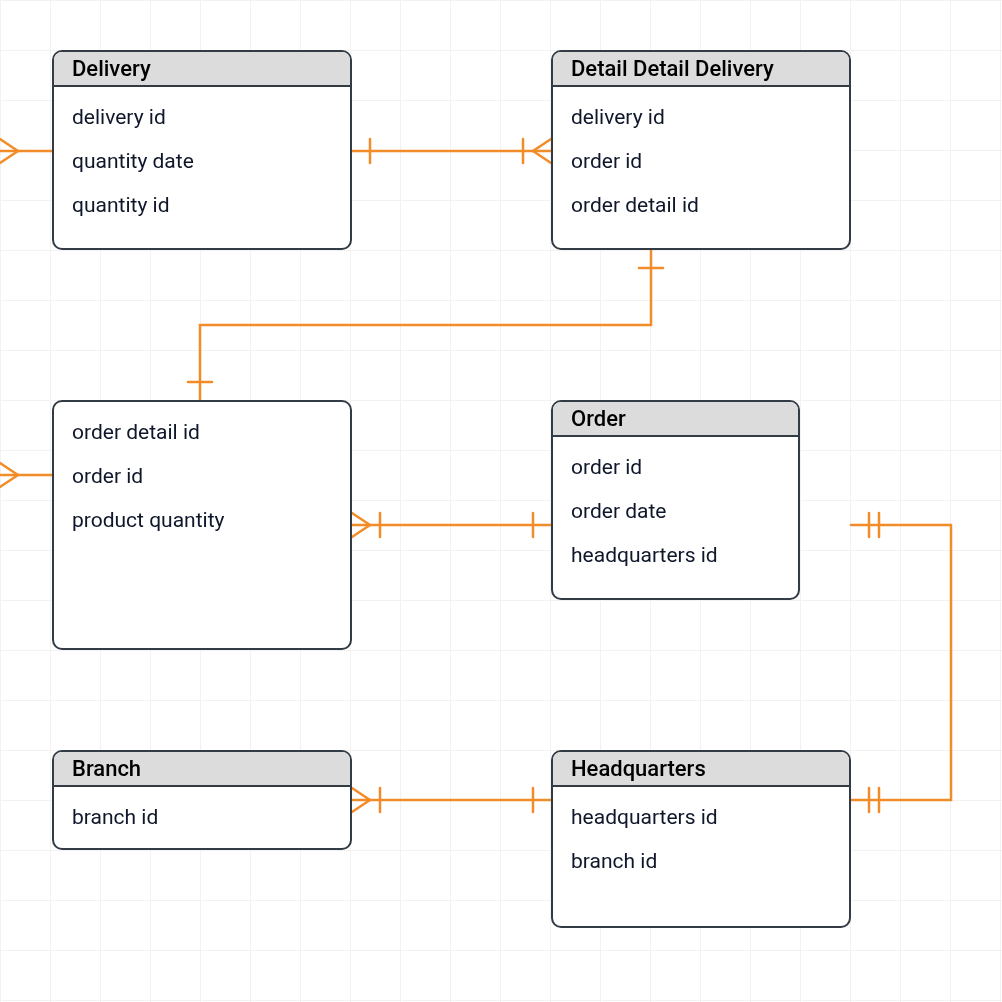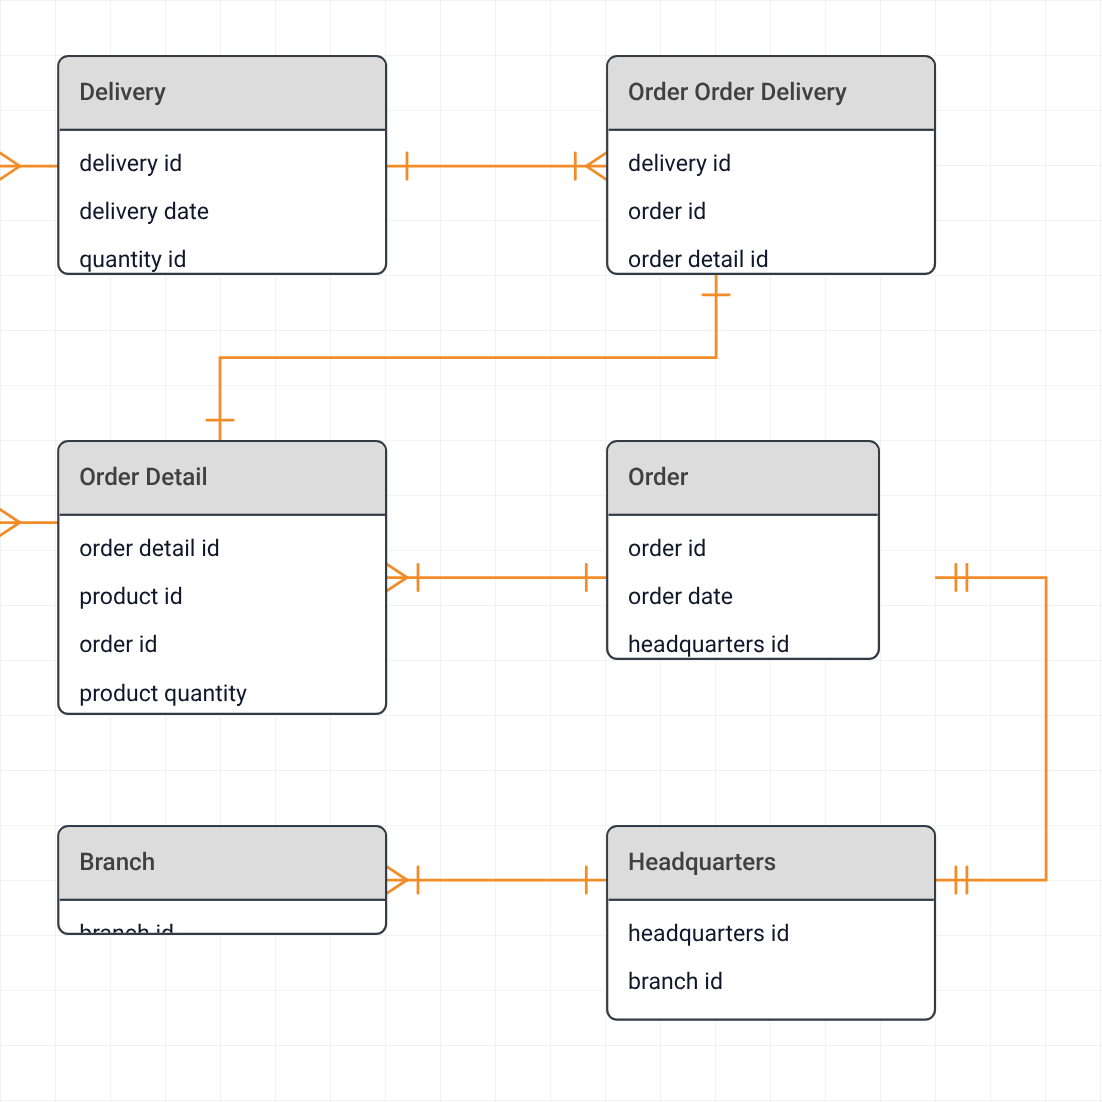--- a/index.html
+++ b/index.html
@@ -32,24 +32,24 @@
     position: absolute;
     border: 2px solid #333c45;
     border-radius: 10px;
     background: #ffffff;
     box-sizing: border-box;
     overflow: hidden;
   }
   .entity .header {
     background: #dcdcdc;
     border-bottom: 2px solid #333c45;
-    padding: 20px 18px;
+    padding: 4px 18px;
     font-size: 22px;
     font-weight: 500;
-    color: #404040;
+    color: #000000;
   }
   .entity .body {
     padding: 8px 18px 14px 18px;
   }
   .entity .attr {
     font-size: 21px;
     color: #0f172a;
     padding: 10px 0;
     font-weight: 400;
   }
@@ -110,43 +110,39 @@
 
     </g>
   </svg>
 
   <div class="entity" style="left:52px; top:50px; width:300px; height:200px;">
     <div class="header">
       <span>Delivery</span>
     </div>
     <div class="body">
       <div class="attr">delivery id</div>
-      <div class="attr">delivery date</div>
+      <div class="attr">quantity date</div>
       <div class="attr">quantity id</div>
     </div>
   </div>
 
   <div class="entity" style="left:551px; top:50px; width:300px; height:200px;">
     <div class="header">
-      <span>Order Order Delivery</span>
+      <span>Detail Detail Delivery</span>
     </div>
     <div class="body">
       <div class="attr">delivery id</div>
       <div class="attr">order id</div>
       <div class="attr">order detail id</div>
     </div>
   </div>
 
   <div class="entity" style="left:52px; top:400px; width:300px; height:250px;">
-    <div class="header">
-      <span>Order Detail</span>
-    </div>
     <div class="body">
       <div class="attr">order detail id</div>
-      <div class="attr">product id</div>
       <div class="attr">order id</div>
       <div class="attr">product quantity</div>
     </div>
   </div>
 
   <div class="entity" style="left:551px; top:400px; width:249px; height:200px;">
     <div class="header">
       <span>Order</span>
     </div>
     <div class="body">

